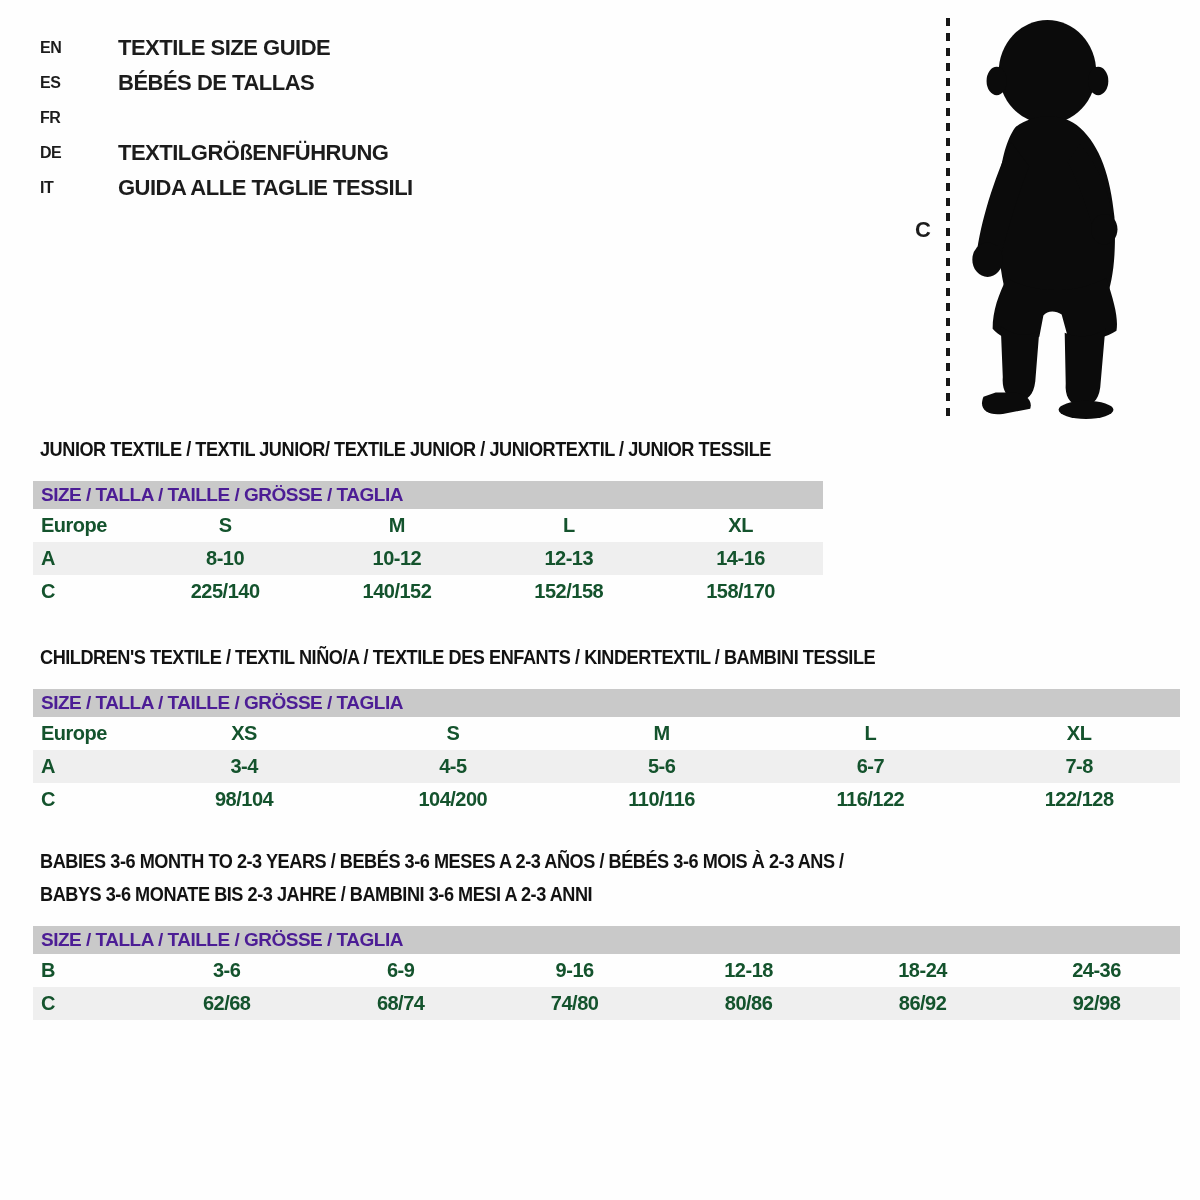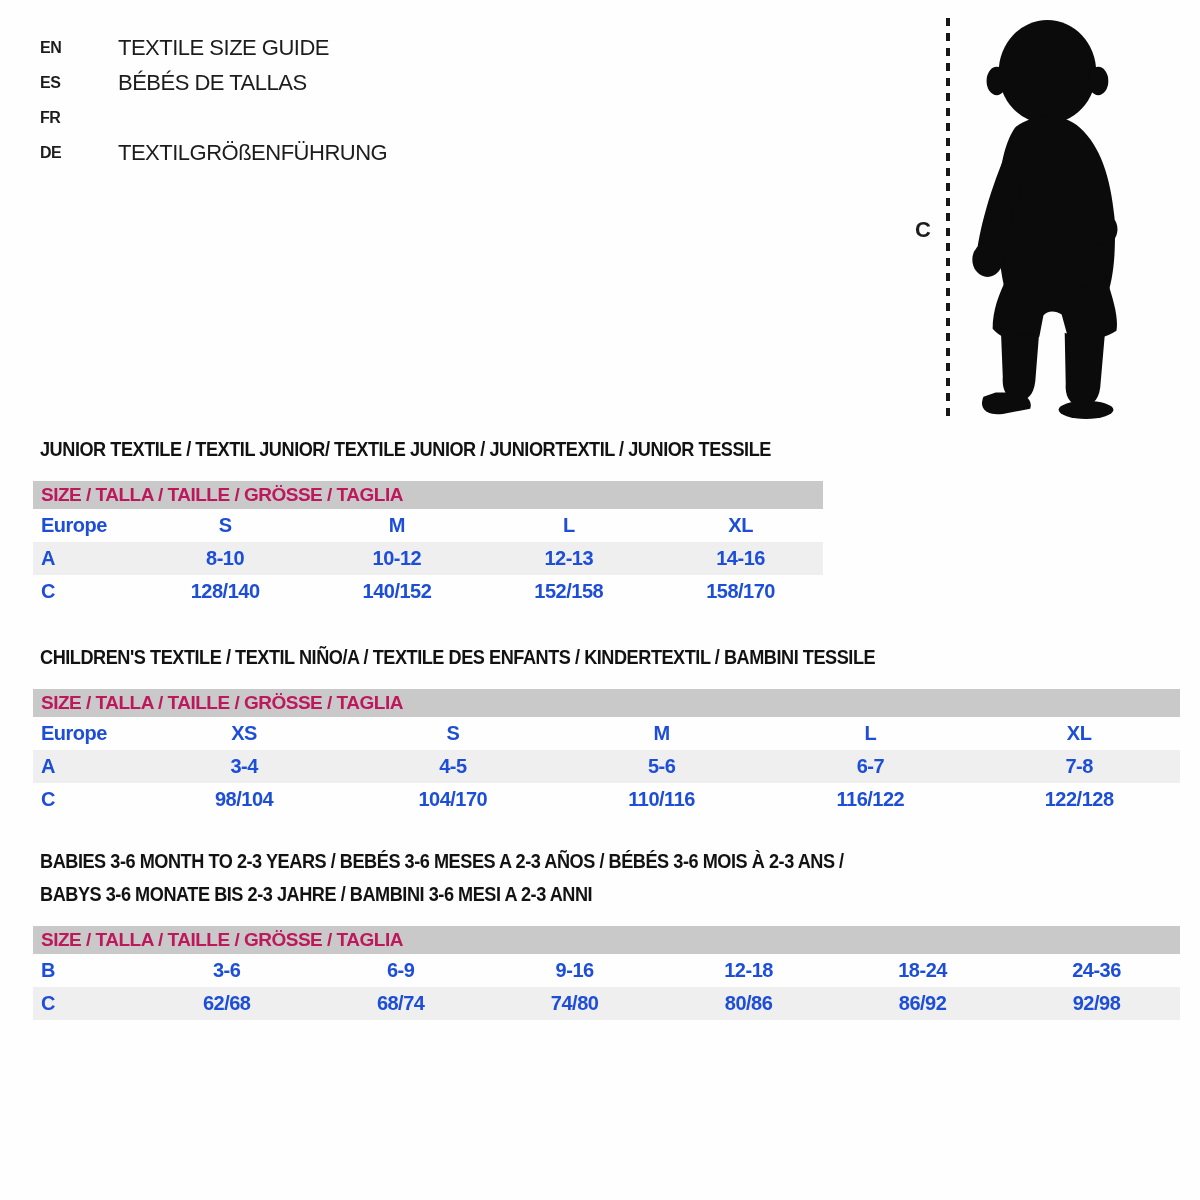--- a/index.html
+++ b/index.html
@@ -6,41 +6,41 @@
   html,body { background:#fff; }
   .canvas {
     position:relative; width:1200px; height:1200px; background:#fefefe;
     font-family:"Liberation Sans", sans-serif; color:#1c1c1c; overflow:hidden;
   }
 
   
   .lang-list { position:absolute; left:40px; top:30px; }
   .lang-row { display:flex; height:35px; align-items:center; }
   .lang-code { width:78px; font-size:16px; font-weight:bold; letter-spacing:-0.5px; }
-  .lang-title { font-size:22px; font-weight:normal; letter-spacing:-0.5px; }
+  .lang-title { font-size:22px; font-weight:bold; letter-spacing:-0.5px; }
 
   
   .measure-line {
     position:absolute; left:946px; top:18px; width:4px; height:398px;
     background:repeating-linear-gradient(to bottom, #161616 0 8px, transparent 8px 15px);
   }
   .measure-label { position:absolute; left:915px; top:217px; font-size:22px; font-weight:bold; }
   .silhouette { position:absolute; left:962px; top:14px; width:178px; height:406px; }
 
   
   .sec-heading { position:absolute; left:40px; font-size:19.5px; line-height:33px;
                  font-weight:bold; letter-spacing:-0.5px; white-space:nowrap;
                  transform:scaleX(0.93); transform-origin:left center; color:#121212; }
 
   
   .size-table { position:absolute; left:33px; }
   .t-header { height:28px; display:flex; align-items:center; padding-left:8px;
-              font-size:19px; font-weight:bold; letter-spacing:-0.5px; color:#be185d; }
+              font-size:19px; font-weight:bold; letter-spacing:-0.5px; color:#4c1d95; }
   .t-row { display:grid; height:33px; align-items:center; font-size:20px;
-           font-weight:bold; letter-spacing:-0.5px; color:#1d4ed8;gap:7px; }
+           font-weight:bold; letter-spacing:-0.5px; color:#14532d;gap:7px; }
   .t-row .cell { text-align:center; }
   .t-row .cell.label { text-align:left; padding-left:8px; }
   .tbl-junior  { width:790px; }
   .tbl-junior  .t-row { grid-template-columns:13% repeat(4,1fr); }
   .tbl-child   { width:1147px; }
   .tbl-child   .t-row { grid-template-columns:9% repeat(5,1fr); }
   .tbl-babies  { width:1147px; }
   .tbl-babies  .t-row { grid-template-columns:9% repeat(6,1fr); }
 
   
@@ -61,20 +61,24 @@
     <div class="lang-row">
       <span class="lang-code">ES</span>
       <span class="lang-title">BÉBÉS DE TALLAS</span>
     </div>
     <div class="lang-row">
       <span class="lang-code">FR</span>
     </div>
     <div class="lang-row">
       <span class="lang-code">DE</span>
       <span class="lang-title">TEXTILGRÖßENFÜHRUNG</span>
+    </div>
+    <div class="lang-row">
+      <span class="lang-code">IT</span>
+      <span class="lang-title">GUIDA ALLE TAGLIE TESSILI</span>
     </div>
   </div>
 
   <div class="measure-line"></div>
   <div class="measure-label">C</div>
   <svg class="silhouette" viewBox="0 0 175 400" aria-hidden="true">
     <g fill="#0b0b0b">
       <ellipse cx="84" cy="57" rx="48" ry="51"></ellipse>
       <ellipse cx="34" cy="66" rx="10" ry="14"></ellipse>
       <ellipse cx="134" cy="66" rx="10" ry="14"></ellipse>
@@ -104,21 +108,21 @@
         </div>
         <div class="t-row" style="background: rgb(239, 239, 239);">
           <div class="cell label">A</div>
           <div class="cell">8-10</div>
           <div class="cell">10-12</div>
           <div class="cell">12-13</div>
           <div class="cell">14-16</div>
         </div>
         <div class="t-row">
           <div class="cell label">C</div>
-          <div class="cell">128/140</div>
+          <div class="cell">225/140</div>
           <div class="cell">140/152</div>
           <div class="cell">152/158</div>
           <div class="cell">158/170</div>
         </div>
       </div>
   </div>
 
   <div class="sec-heading" style="top:641px;">CHILDREN'S TEXTILE / TEXTIL NIÑO/A / TEXTILE DES ENFANTS / KINDERTEXTIL / BAMBINI TESSILE</div>
   <div class="size-table tbl-child" style="top:689px;">
     <div class="t-header" style="background: rgb(201, 201, 201);">SIZE / TALLA / TAILLE / GRÖSSE / TAGLIA</div>
@@ -135,21 +139,21 @@
           <div class="cell label">A</div>
           <div class="cell">3-4</div>
           <div class="cell">4-5</div>
           <div class="cell">5-6</div>
           <div class="cell">6-7</div>
           <div class="cell">7-8</div>
         </div>
         <div class="t-row">
           <div class="cell label">C</div>
           <div class="cell">98/104</div>
-          <div class="cell">104/170</div>
+          <div class="cell">104/200</div>
           <div class="cell">110/116</div>
           <div class="cell">116/122</div>
           <div class="cell">122/128</div>
         </div>
       </div>
   </div>
 
   <div class="sec-heading" style="top:845px;">BABIES 3-6 MONTH TO 2-3 YEARS / BEBÉS 3-6 MESES A 2-3 AÑOS / BÉBÉS 3-6 MOIS À 2-3 ANS /</div>
   <div class="sec-heading" style="top:878px;">BABYS 3-6 MONATE BIS 2-3 JAHRE / BAMBINI 3-6 MESI A 2-3 ANNI</div>
   <div class="size-table tbl-babies" style="top:926px;">

